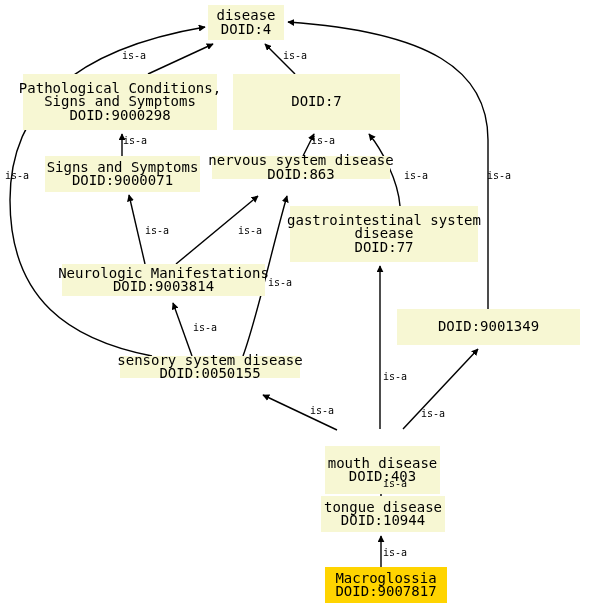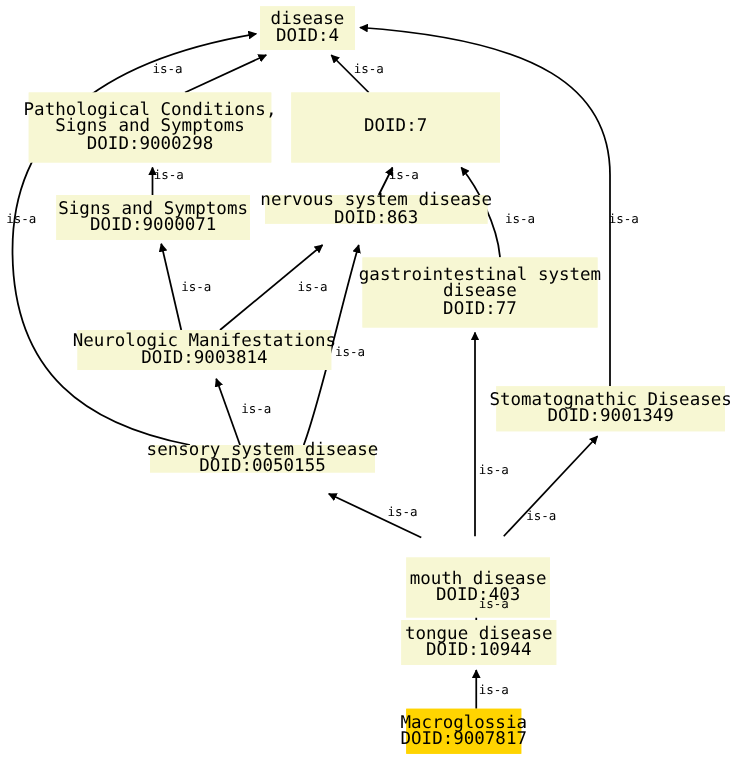--- a/index.html
+++ b/index.html
@@ -136,40 +136,39 @@
 disease</span>
     <span class="node-id">DOID:77</span>
   </div>
 
   <div class="node" style="left:62px; top:264px; width:203px; height:32px;">
     <span class="node-name">Neurologic Manifestations</span>
     <span class="node-id">DOID:9003814</span>
   </div>
 
   <div class="node" style="left:397px; top:309px; width:183px; height:36px;">
-    <span class="node-name">Stomatognathic Diseases</span>
     <span class="node-id">DOID:9001349</span>
   </div>
 
   <div class="node" style="left:120px; top:356px; width:180px; height:22px;">
     <span class="node-name">sensory system disease</span>
     <span class="node-id">DOID:0050155</span>
   </div>
 
   <div class="node" style="left:325px; top:429px; width:115px; height:48px;margin-top:17px;">
     <span class="node-name">mouth disease</span>
     <span class="node-id">DOID:403</span>
   </div>
 
   <div class="node" style="left:321px; top:496px; width:124px; height:36px;">
     <span class="node-name">tongue disease</span>
     <span class="node-id">DOID:10944</span>
   </div>
 
-  <div class="node highlight" style="left:325px; top:567px; width:92px; height:36px;">
+  <div class="node highlight" style="left:325px; top:567px; width:122px; height:36px;">
     <span class="node-name">Macroglossia</span>
     <span class="node-id">DOID:9007817</span>
   </div>
 
   <span class="edge-label" style="left:122px; top:50px;">is-a</span>
   <span class="edge-label" style="left:283px; top:50px;">is-a</span>
   <span class="edge-label" style="left:123px; top:135px;">is-a</span>
   <span class="edge-label" style="left:311px; top:135px;">is-a</span>
   <span class="edge-label" style="left:404px; top:170px;">is-a</span>
   <span class="edge-label" style="left:145px; top:225px;">is-a</span>

